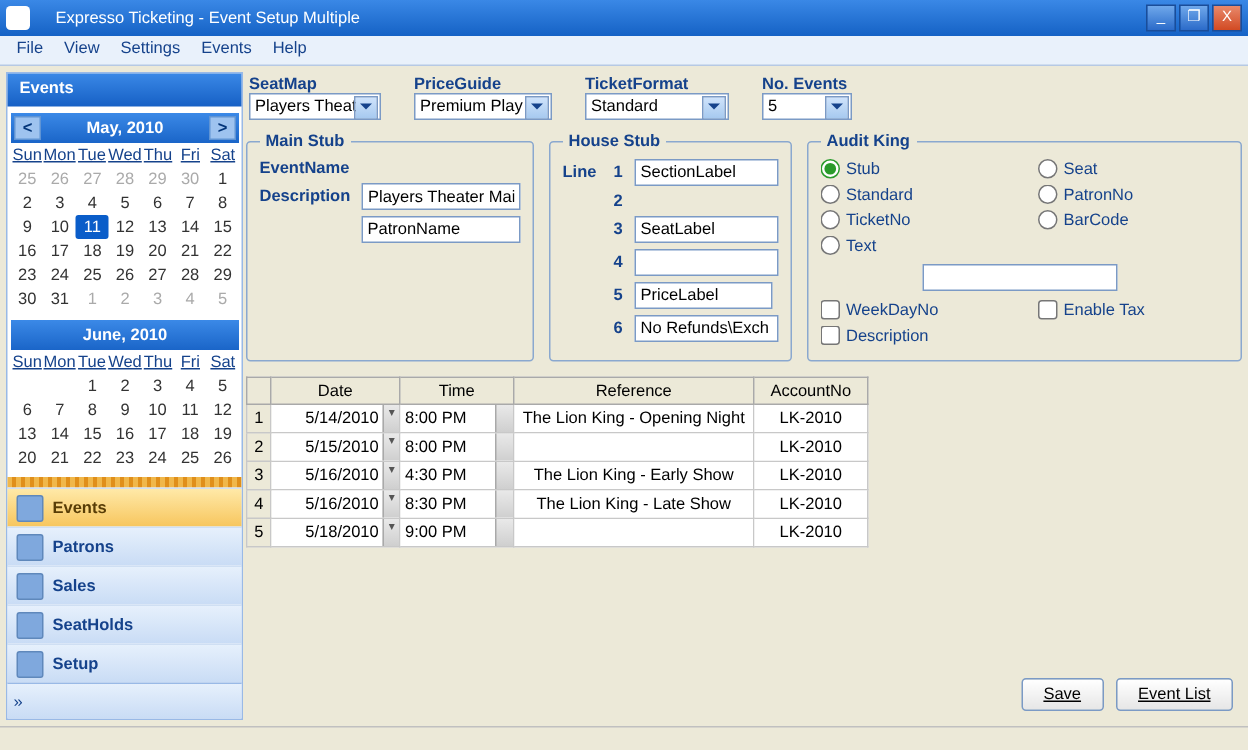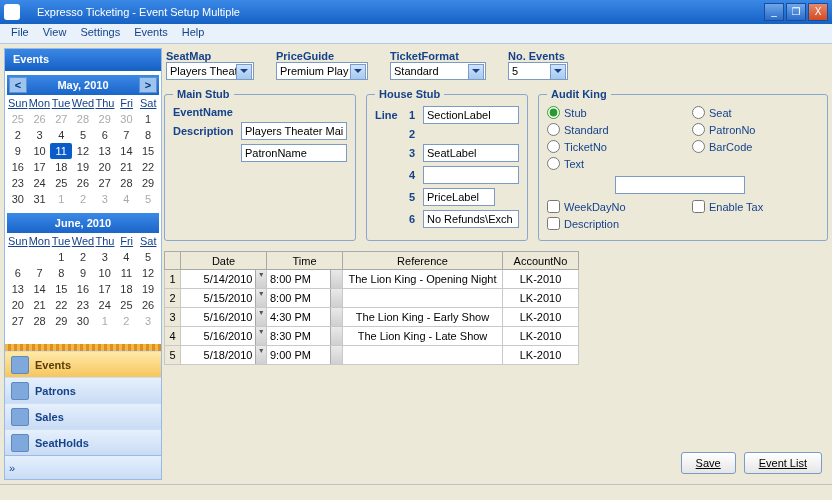--- a/index.html
+++ b/index.html
@@ -203,20 +203,24 @@
           <span>Patrons</span>
         </div>
         <div class="navitem">
           <span class="ni"></span>
           <span>Sales</span>
         </div>
         <div class="navitem">
           <span class="ni"></span>
           <span>SeatHolds</span>
         </div>
+        <div class="navitem">
+          <span class="ni"></span>
+          <span>Setup</span>
+        </div>
       </div>
     <div class="sb-foot">
       <span class="chev">»</span>
     </div>
   </div>
 
   <div class="main">
     <div class="toprow">
       <div><div class="lbl">SeatMap</div>
         <span class="selwrap"><select style="width:88px"><option>Players Theater</option></select></span></div>
@@ -262,21 +266,21 @@
               <input type="text" style="width: 96px;" value="SeatLabel">
             </div>
             <div class="row">
               <span style="width:28px"></span>
               <span class="lbl" style="width:8px">4</span>
               <input type="text" style="width: 96px;" value="">
             </div>
             <div class="row">
               <span style="width:28px"></span>
               <span class="lbl" style="width:8px">5</span>
-              <input type="text" style="width: 72px;" value="PriceLabel">
+              <input type="text" style="width: 92px;" value="PriceLabel">
             </div>
             <div class="row">
               <span style="width:28px"></span>
               <span class="lbl" style="width:8px">6</span>
               <input type="text" style="width: 96px;" value="No Refunds\Exch">
             </div>
           </div>
       </fieldset>
 
       <fieldset class="fs-audit">

